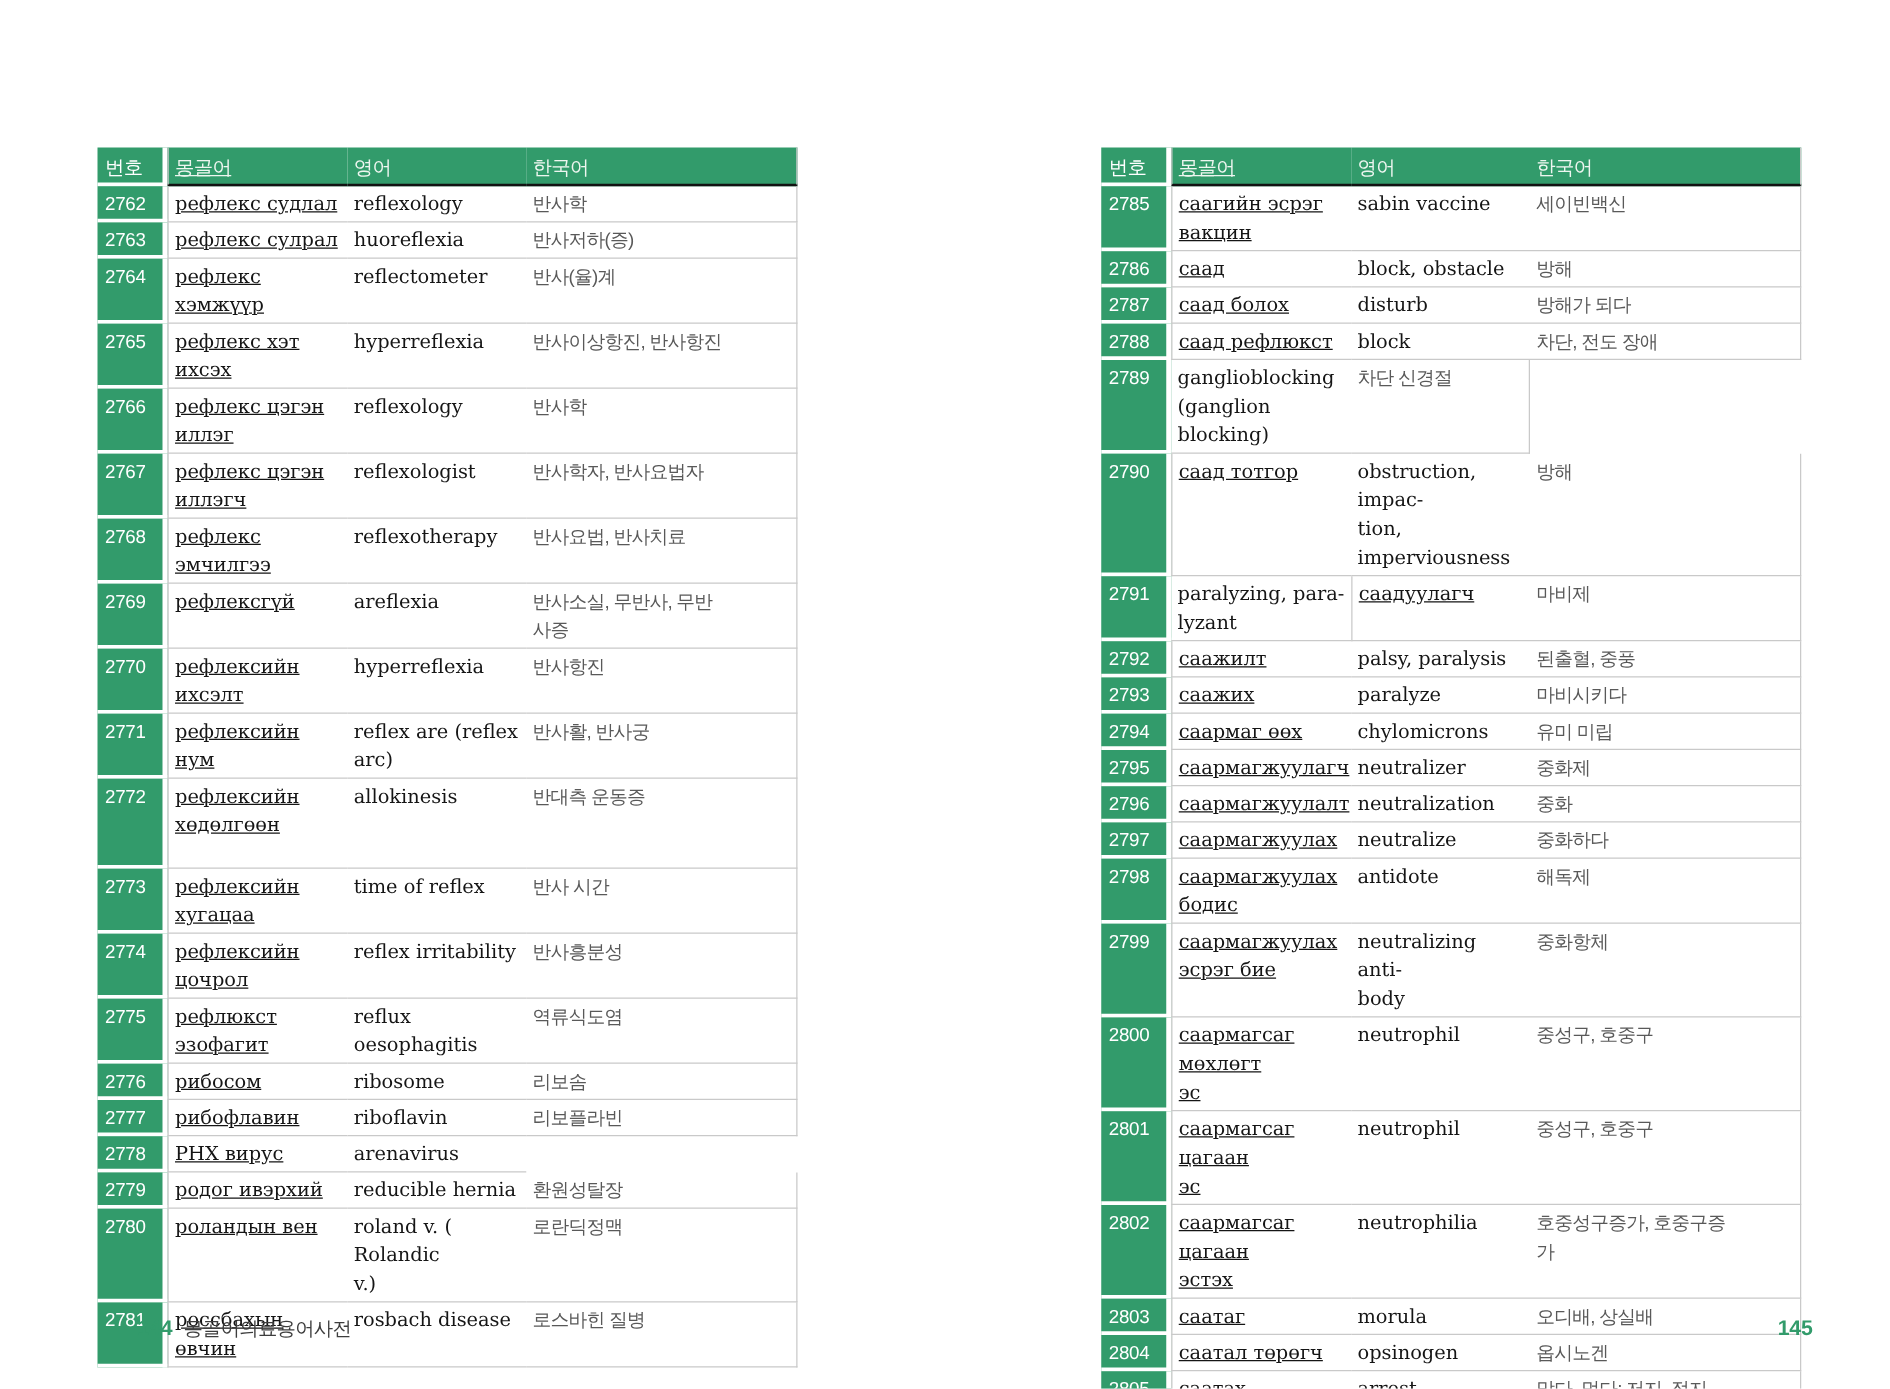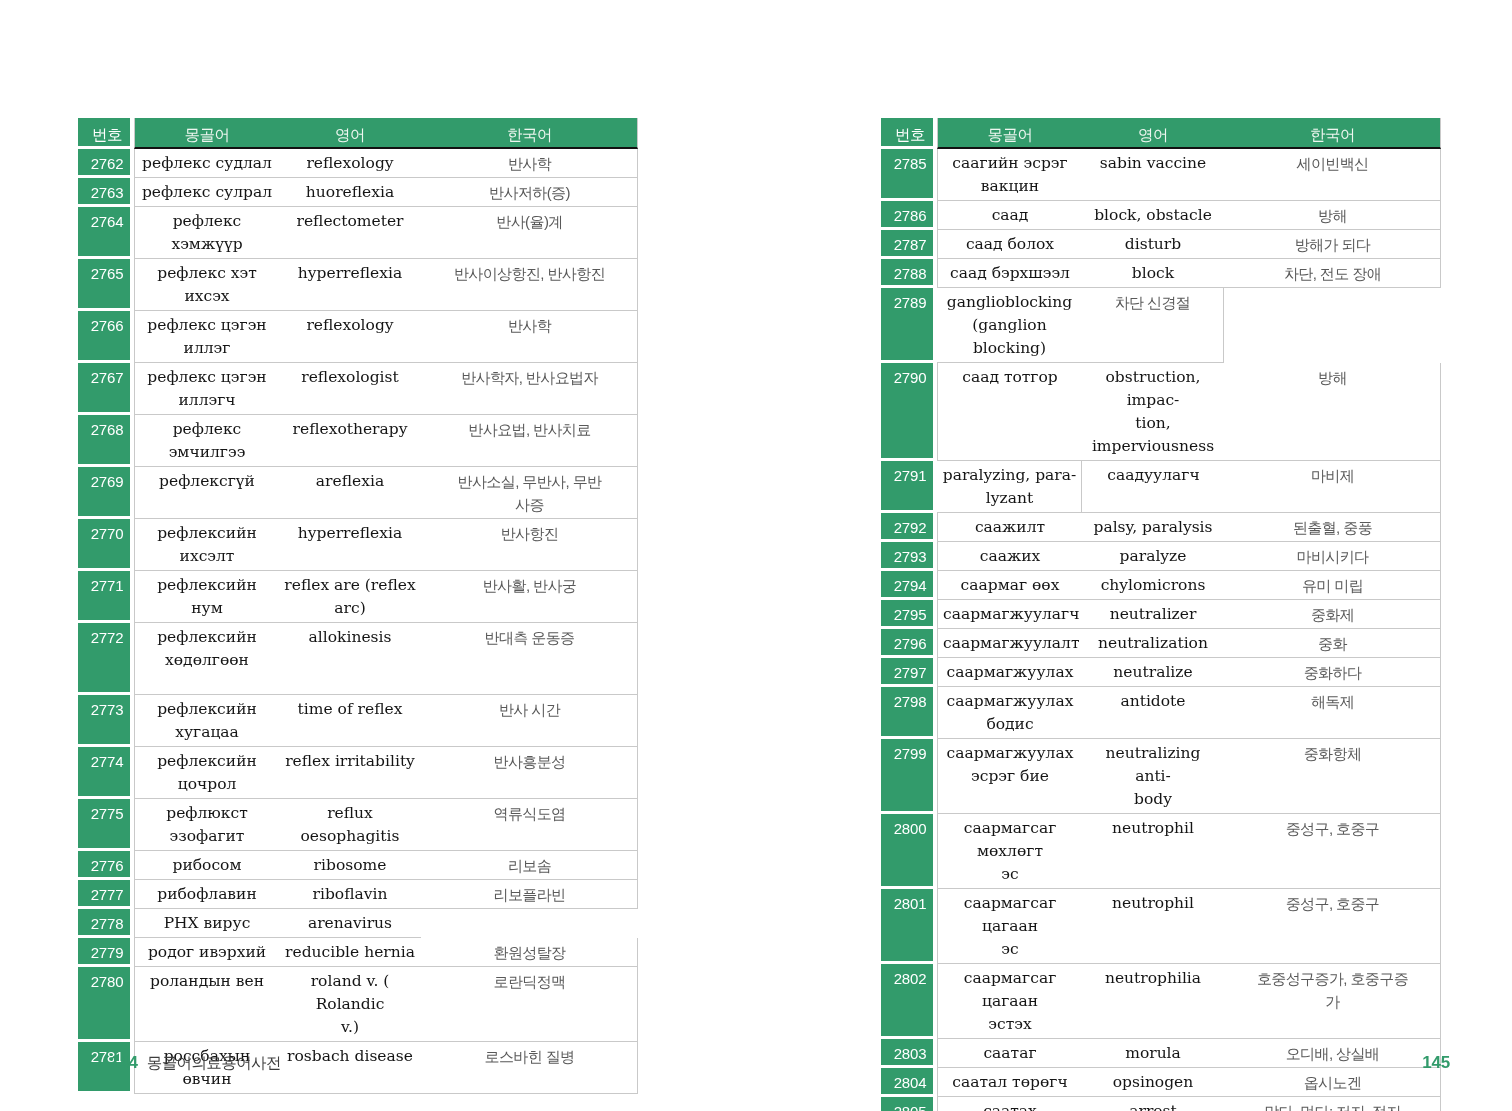--- a/index.html
+++ b/index.html
@@ -8,21 +8,20 @@
     --korean:#595959;
     --line:#c9c9c9;
     --headerline:#121212;
     --headertext:#eef6f0;
     --titletext:#3d3d3d;
   }
   html,body{margin:0;padding:0;background:#ffffff;}
   .page{
     position:relative;width:1512px;height:1111px;background:#ffffff;overflow:hidden;
     font-family:"DejaVu Serif","Liberation Serif",serif;
-    text-align:center;
   }
   .dict-table{position:absolute;top:118px;width:560px;}
   .dict-table.left{left:78px;}
   .dict-table.right{left:881px;}
   .row{display:grid;grid-template-columns:56px 144px 143px 217px;align-items:stretch;}
   .cell{box-sizing:border-box;}
   .num-cell{
     background:var(--green);color:#ffffff;
     font-family:"Liberation Sans","DejaVu Sans",sans-serif;
     font-size:15px;line-height:23px;letter-spacing:-0.2px;
@@ -30,21 +29,21 @@
     border-right:4px solid #ffffff;
     border-bottom:3px solid #ffffff;
   }
   .body-cell{
     border-bottom:1px solid var(--line);
     padding:3px 4px 2px 5px;
     font-size:15.5px;line-height:23px;
     white-space:pre-line;
     color:var(--ink);
   }
-  .mn-cell{border-left:1px solid var(--line);}
+  .mn-cell{border-left:1px solid var(--line);text-decoration:underline;}
   .ko-cell{
     border-right:1px solid var(--line);
     font-family:"Liberation Sans","DejaVu Sans",sans-serif;
     color:var(--korean);letter-spacing:-0.6px;font-size:15px;
   }
   .row.header .num-cell{padding-top:5px;font-size:15.5px;letter-spacing:-0.5px;}
   .row.header .body-cell{
     background:var(--green);color:var(--headertext);
     font-family:"Liberation Sans","DejaVu Sans",sans-serif;
     font-size:15.5px;letter-spacing:-0.5px;
@@ -224,21 +223,21 @@
     <div class="cell body-cell ko-cell">방해</div>
   </div>
         <div class="row">
     <div class="cell num-cell">2787</div>
     <div class="cell body-cell mn-cell">саад болох</div>
     <div class="cell body-cell en-cell">disturb</div>
     <div class="cell body-cell ko-cell">방해가 되다</div>
   </div>
         <div class="row">
     <div class="cell num-cell">2788</div>
-    <div class="cell body-cell mn-cell">саад бэрхшээл</div>
+    <div class="cell body-cell mn-cell">саад рефлюкст</div>
     <div class="cell body-cell en-cell">block</div>
     <div class="cell body-cell ko-cell">차단, 전도 장애</div>
   </div>
         <div class="row">
     <div class="cell num-cell">2789</div>
     <div class="cell body-cell en-cell">ganglioblocking
 (ganglion blocking)</div>
     <div class="cell body-cell ko-cell">차단 신경절</div>
   </div>
         <div class="row">

